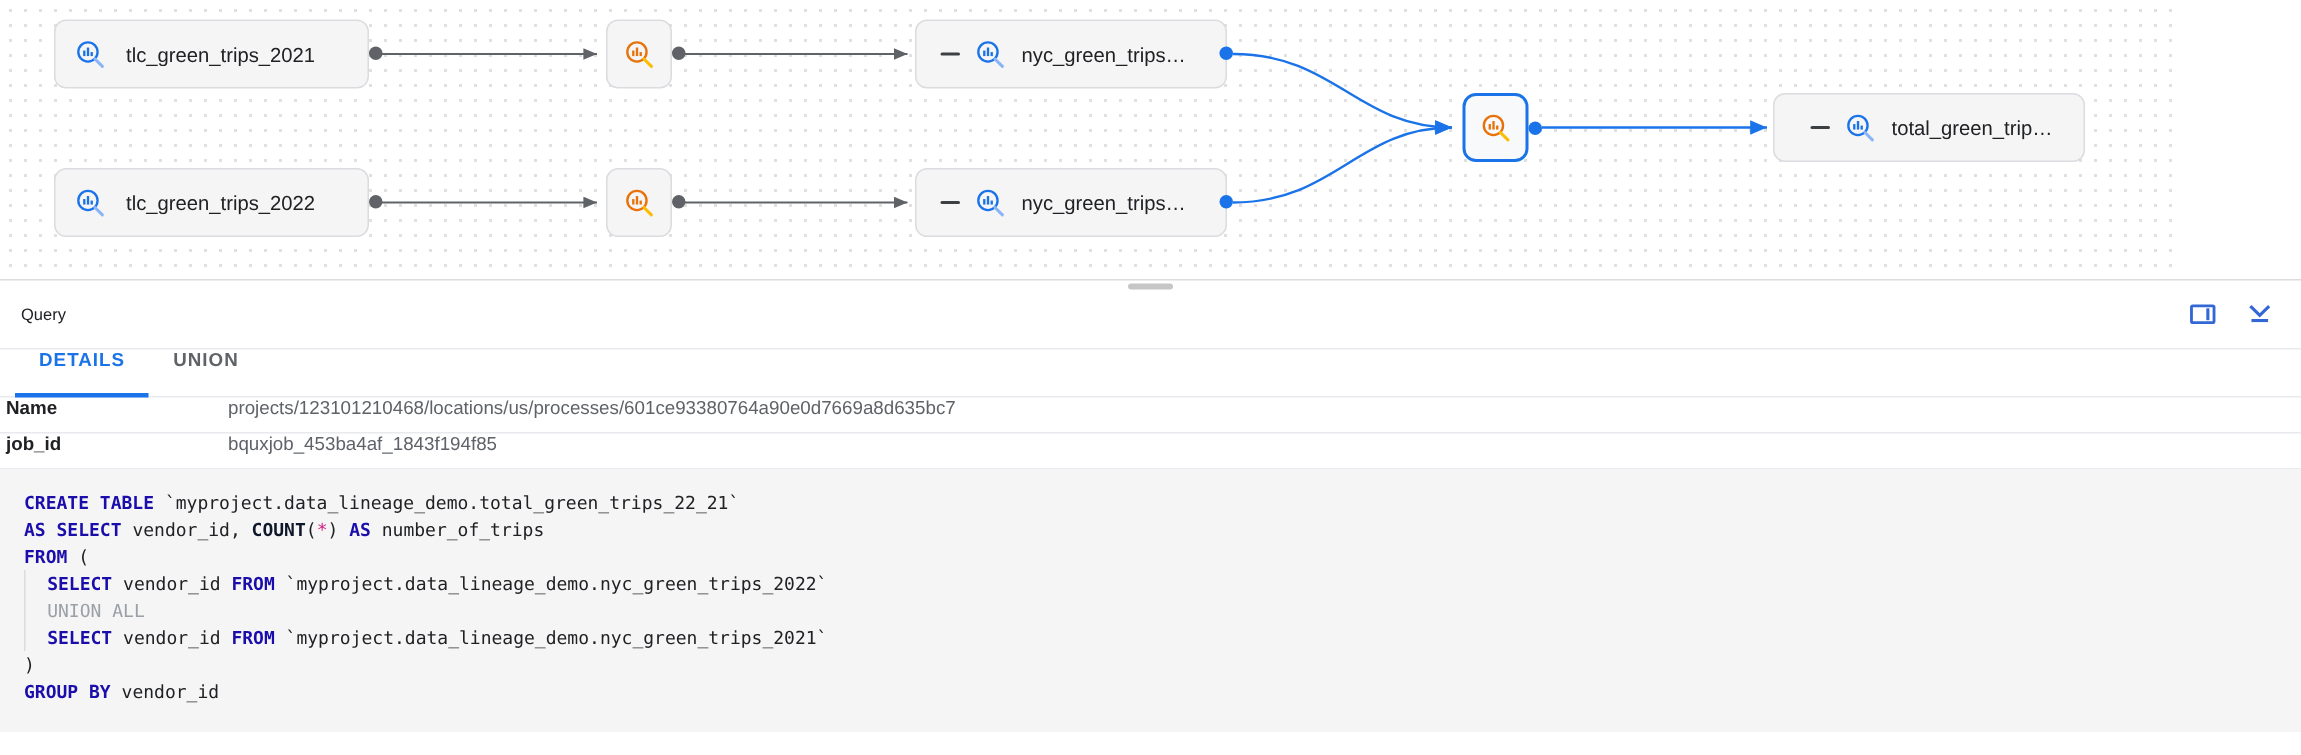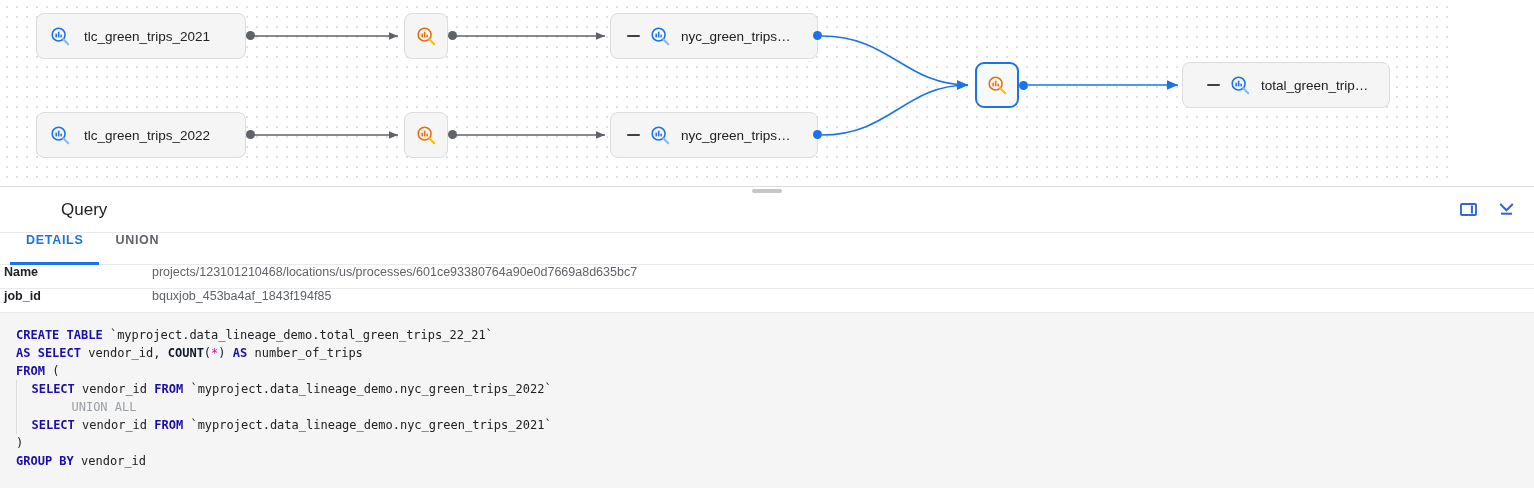--- a/index.html
+++ b/index.html
@@ -102,25 +102,24 @@
 
   
   #query-panel { background: #fff; }
   #query-header {
     display: flex; align-items: center;
     height: 46px;
     padding: 0 14px 0 14px;
     border-bottom: 1px solid #e8eaed;
   }
   #query-title {
-    font-size: 17px;
+    font-size: 11px;
     color: #202124;
     font-weight: 400;
     flex: 1 1 auto;
-    margin-left: 47px;
   }
   .header-icon-btn {
     width: 28px; height: 28px;
     display: flex; align-items: center; justify-content: center;
     margin-left: 10px;
     cursor: pointer;
   }
 
   
   #tab-bar {
@@ -180,21 +179,21 @@
     margin: 0;
     font-family: "DejaVu Sans Mono", "Liberation Mono", monospace;
     font-size: 12px;
     line-height: 18px;
     color: #202124;
     white-space: pre;
     padding: 0 16px;
   }
   .k  { color: #1a0dab; font-weight: 700; }      
   .kf { color: #0f172a; font-weight: 700; }      
-  .kd { color: #9aa0a6; margin-left: 40px; }                         
+  .kd { color: #9aa0a6; }                         
   .op { color: #d01884; }
   .ident { color: #202124; }
   .indent-guide {
     display: inline-block;
     border-left: 1px solid #dadce0;
     height: 18px;
     vertical-align: top;
     margin-right: 0;
   }
 </style>

